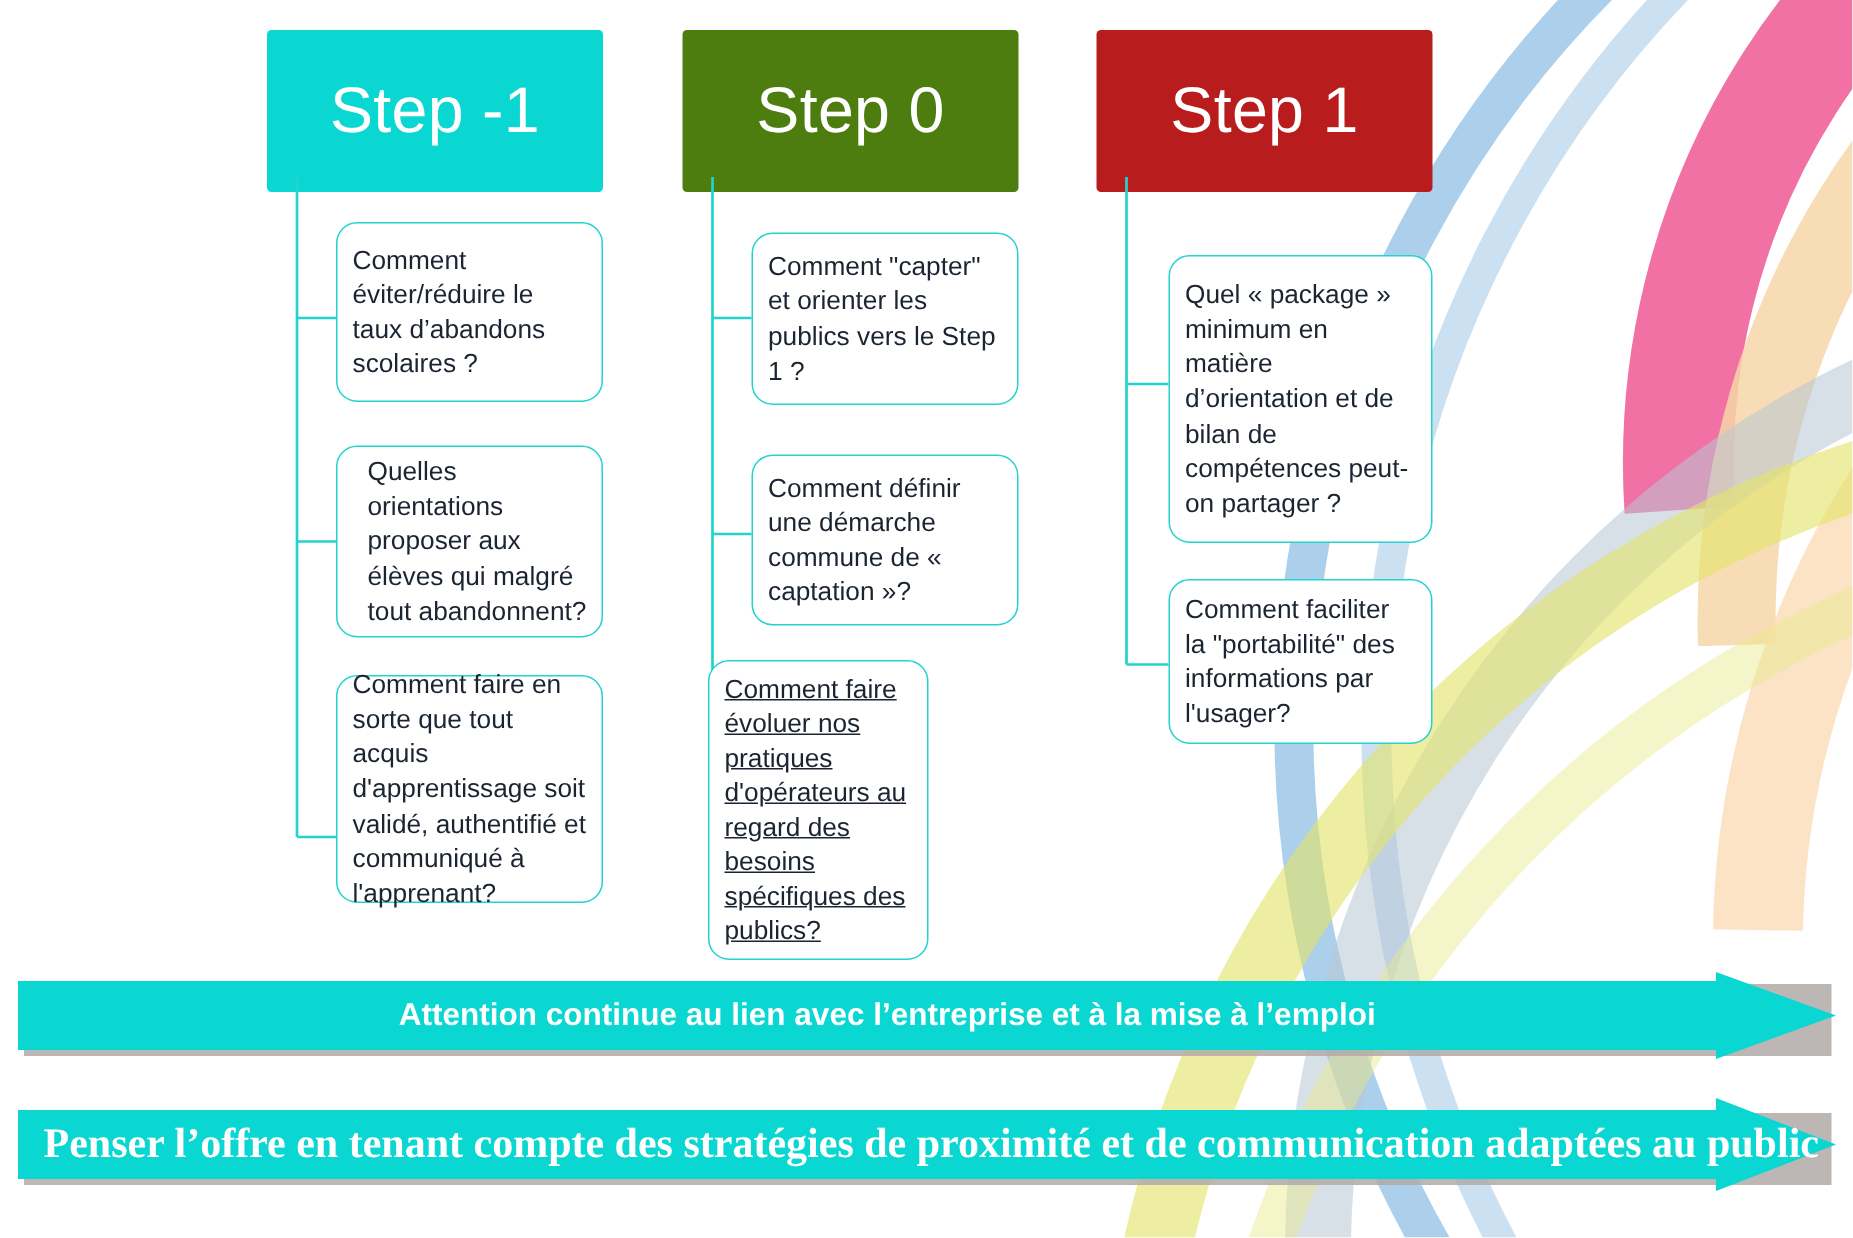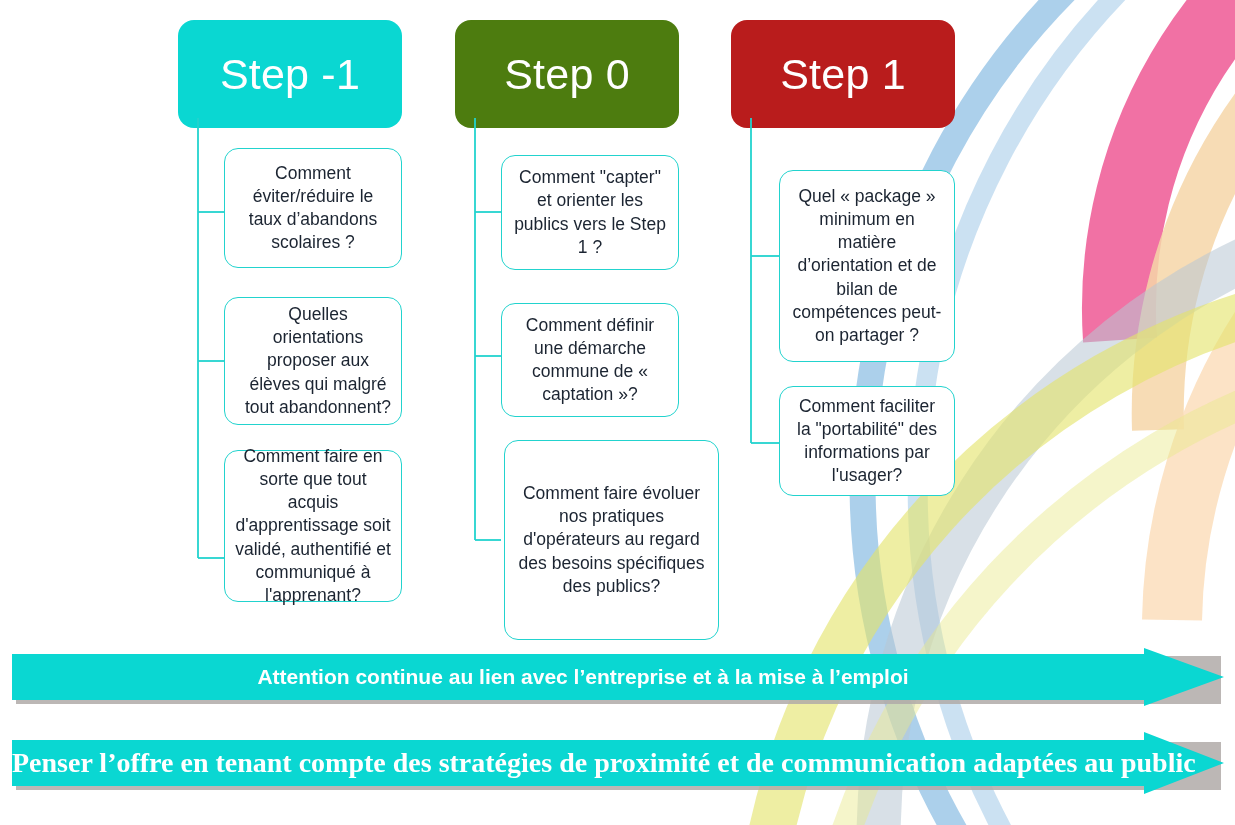--- a/index.html
+++ b/index.html
@@ -22,21 +22,21 @@
   #bg-deco {
     position: absolute;
     inset: 0;
     width: 1235px;
     height: 825px;
     pointer-events: none;
     z-index: 0;
   }
   .step-header {
     position: absolute;
-    border-radius: 16px;
+    border-radius: 3px;
     color: #ffffff;
     display: flex;
     align-items: center;
     justify-content: center;
     font-size: 43px;
     font-weight: 400;
     letter-spacing: 0.2px;
     line-height: 1;
   }
   .connectors {
@@ -46,21 +46,21 @@
   }
   .qbox {
     position: absolute;
     box-sizing: border-box;
     background: #ffffff;
     border: 1.6px solid #22d3ce;
     border-radius: 14px;
     display: flex;
     align-items: center;
     justify-content: center;
-    text-align: center;
+    text-align: left;
     color: #1b2431;
     font-size: 17.5px;
     line-height: 1.32;
     padding: 6px 10px;
     z-index: 3;
   }
 
   
   .banner {
     position: absolute;
@@ -75,20 +75,21 @@
     position: absolute;
     z-index: 3;
     background: #b0aaa8;
     opacity: 0.85;
   }
   .banner-text {
     position: relative;
     z-index: 2;
     width: 100%;
     text-align: center;
+    padding-left: 17px;
   }
 </style>
 </head>
 <body>
 
 <div id="canvas">
 
   <svg id="bg-deco" viewBox="0 0 1235 825" xmlns="http://www.w3.org/2000/svg">
     <defs>
       <clipPath id="clipAll">
@@ -152,21 +153,21 @@
   </div>
 
   <div class="qbox" style="left:501px; top:155px; width:178px; height:115px;">
     <span>Comment "capter" et orienter les publics vers le Step 1 ?</span>
   </div>
 
   <div class="qbox" style="left:501px; top:303px; width:178px; height:114px;">
     <span>Comment définir une démarche commune de « captation »?</span>
   </div>
 
-  <div class="qbox" style="left:504px; top:440px; width:215px; height:200px;">
+  <div class="qbox" style="left:472px; top:440px; width:147px; height:200px;text-decoration:underline;">
     <span>Comment faire évoluer nos pratiques d'opérateurs au regard des besoins spécifiques des publics?</span>
   </div>
 
   <svg class="connectors" style="left:731px; top:118px; width:60px; height:420px;" viewBox="0 0 60 420" xmlns="http://www.w3.org/2000/svg">
     <g stroke="#22d3ce" stroke-width="1.8" fill="none">
       <path d="M 20 0 L 20 325"></path>
       <path d="M 20 138 L 48 138"></path>
       <path d="M 20 325 L 48 325"></path>
     </g>
   </svg>

